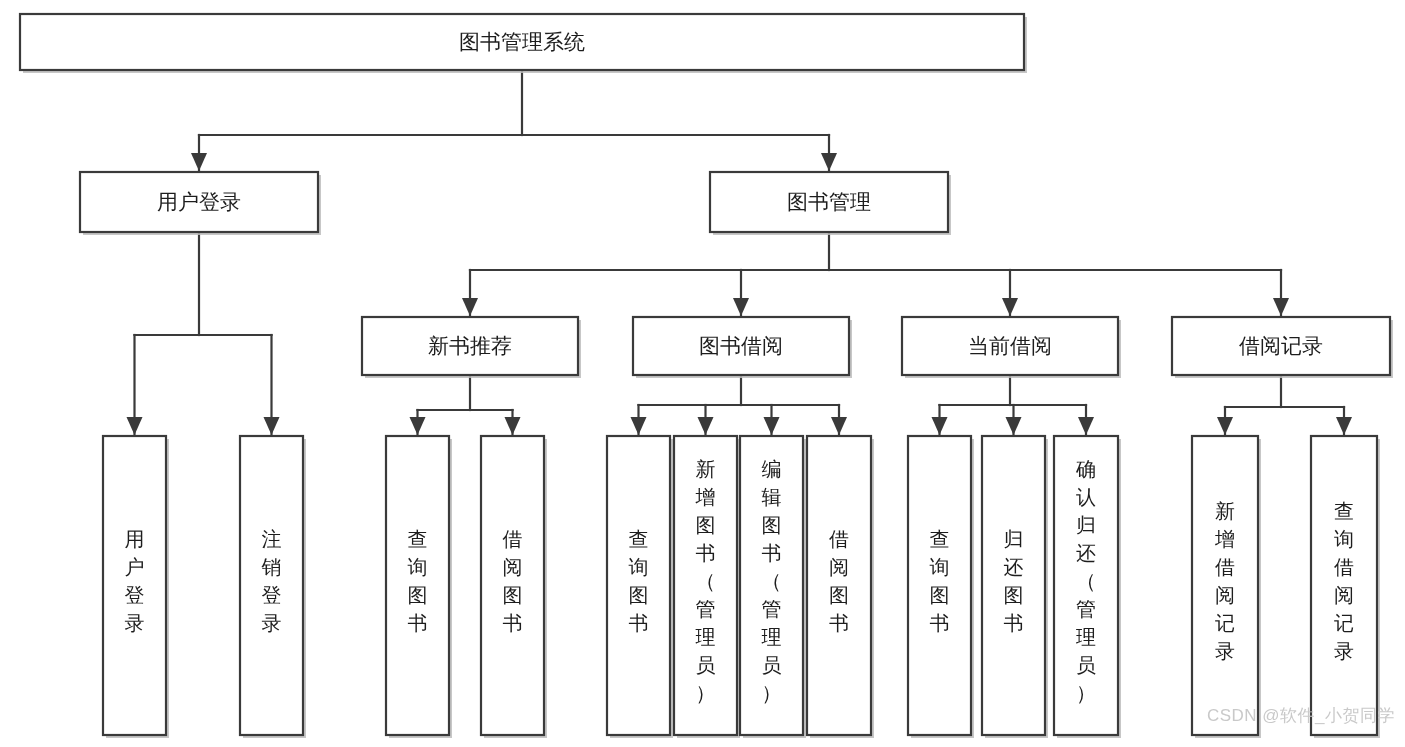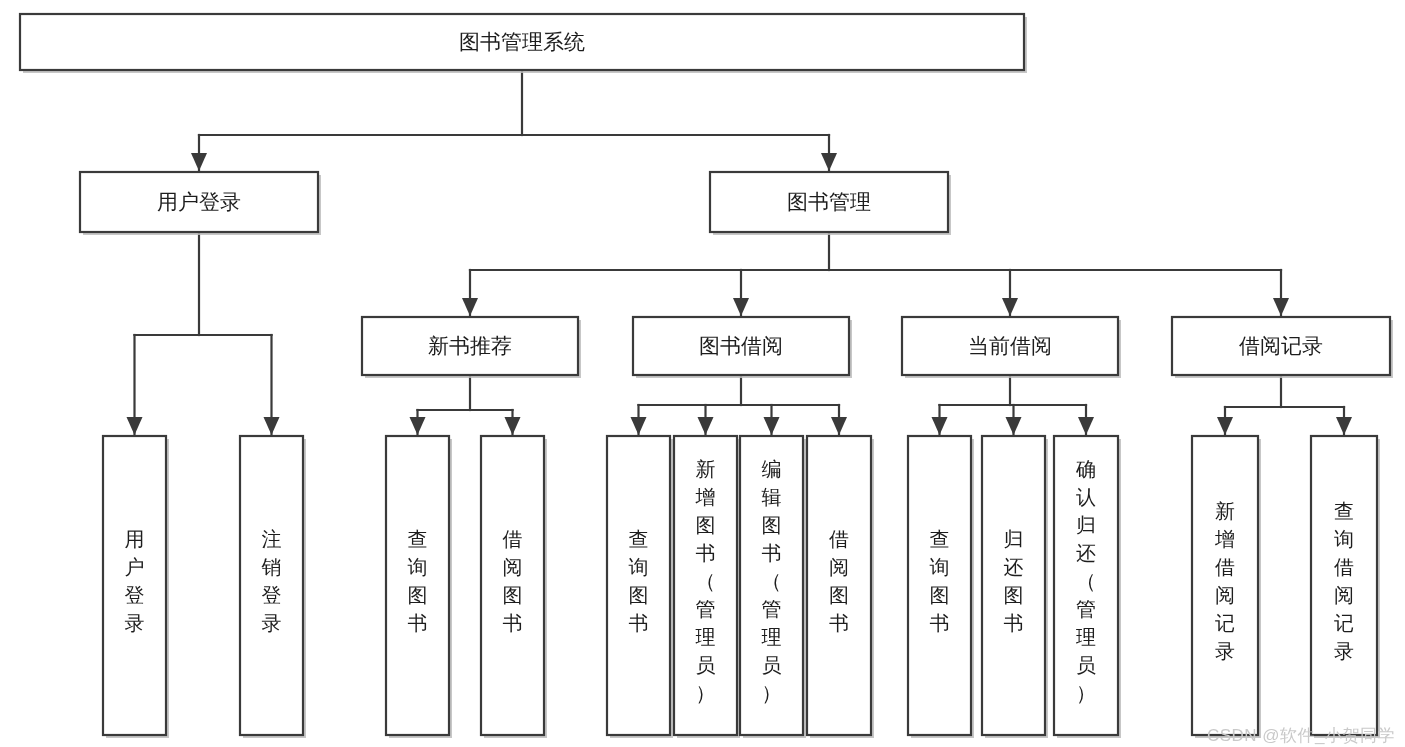--- a/index.html
+++ b/index.html
@@ -48,21 +48,21 @@
     stroke-width: 2.2;
     fill: none;
     stroke-linecap: square;
   }
   .arrow-head {
     fill: #3a3a3a;
   }
   .watermark {
     position: absolute;
     right: 10px;
-    bottom: 0;
+    bottom: 20px;
     color: #c9c9c9;
     font-size: 17px;
     font-family: "Liberation Sans", "DejaVu Sans", sans-serif;
     white-space: nowrap;
     letter-spacing: 0.5px;
     user-select: none;
   }
 </style>
 </head>
 <body>

